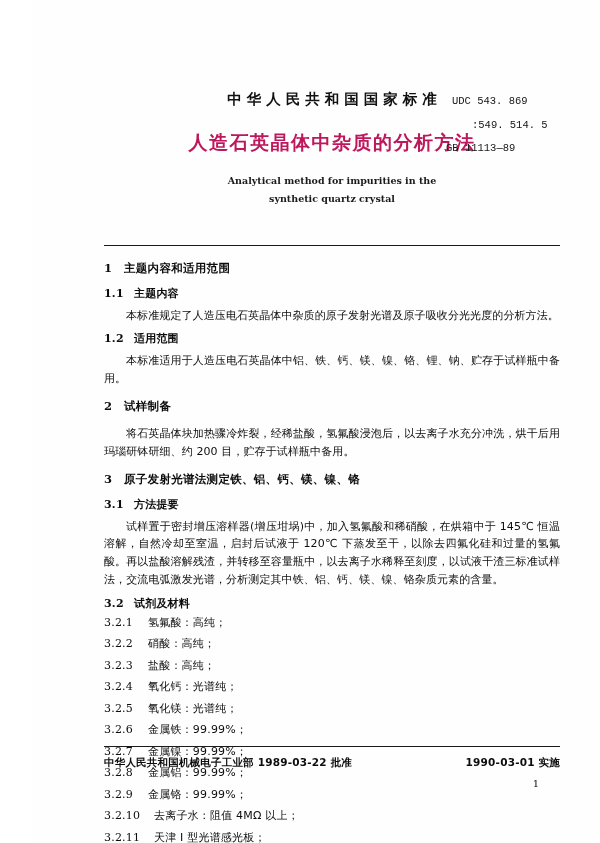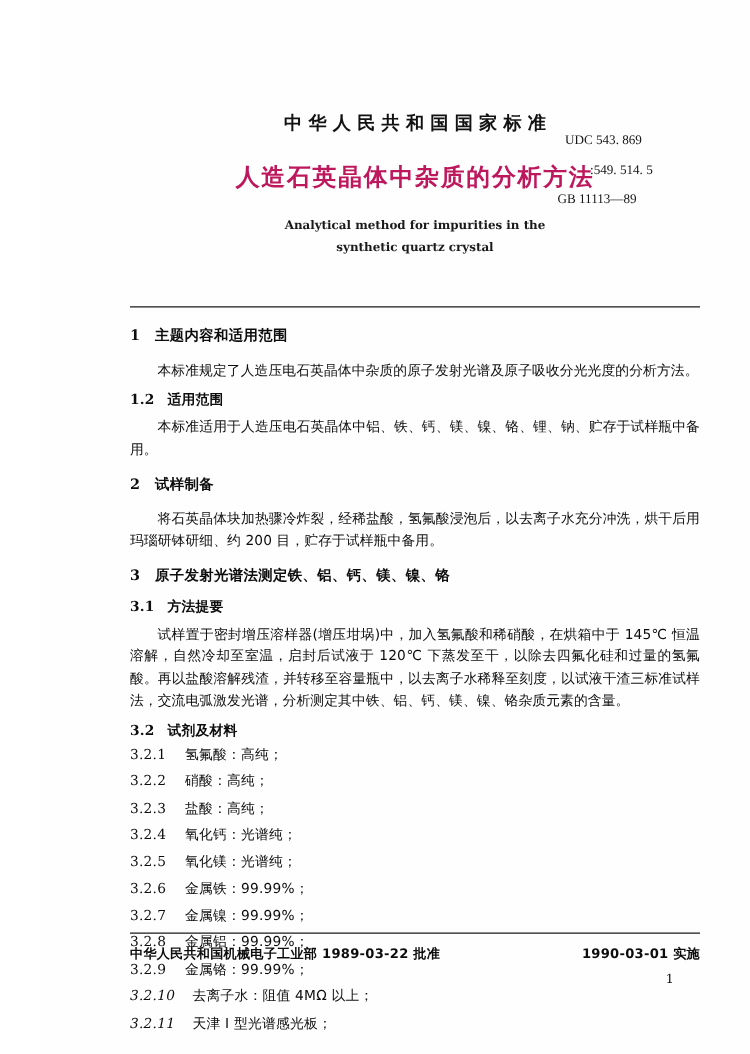--- a/index.html
+++ b/index.html
@@ -61,23 +61,23 @@
     font-family: "DejaVu Serif", "Liberation Serif", serif;
     margin-top: 20px;
     line-height: 1.9;
     color: #1a1a1a;
   }
   .std-subtitle .line2 { display: block; }
 
   .code-block {
     position: absolute;
     right: -6px;
-    top: 108px;
+    top: 96px;
     width: 120px;
-    font-family: Liberation Serif, serif;
+    font-family: Liberation Mono, monospace;
     font-size: 10.5px;
     color: #151515;
     line-height: 1;
   }
   .code-block div { margin-bottom: 13px; text-align: left; }
   .code-udc { padding-left: 6px; }
   .code-cls { padding-left: 26px; }
   .code-gb  { padding-left: 0px; }
 
   
@@ -123,21 +123,21 @@
     font-size: 11px;
     line-height: 1;
     margin: 0 0 10.5px 0;
     letter-spacing: 0.2px;
     white-space: nowrap;
   }
   .item .num {
     display: inline-block;
     width: 44px;
   }
-  .item .num.wide { width: 50px; font-style: italic; }
+  .item .num.wide { width: 50px; }
   .item .txt { font-weight: normal; }
 
   .gap-sm { height: 4px; }
 
   
   .footer-zone {
     position: absolute;
     left: 72px;
     top: 746px;
     width: 456px;
@@ -186,20 +186,23 @@
     </div>
 
     <hr class="rule rule-top">
 
     <div class="body-zone">
 
       <div class="h1">
         <span class="num mono-num">1</span><span>主题内容和适用范围</span>
       </div>
 
+      <div class="h2">
+        <span class="num mono-num">1.1</span><span>主题内容</span>
+      </div>
       <p class="para">本标准规定了人造压电石英晶体中杂质的原子发射光谱及原子吸收分光光度的分析方法。</p>
 
       <div class="h2">
         <span class="num mono-num">1.2</span><span>适用范围</span>
       </div>
       <p class="para">本标准适用于人造压电石英晶体中铝、铁、钙、镁、镍、铬、锂、钠、贮存于试样瓶中备用。</p>
 
       <div class="gap-sm"></div>
 
       <div class="h1">

